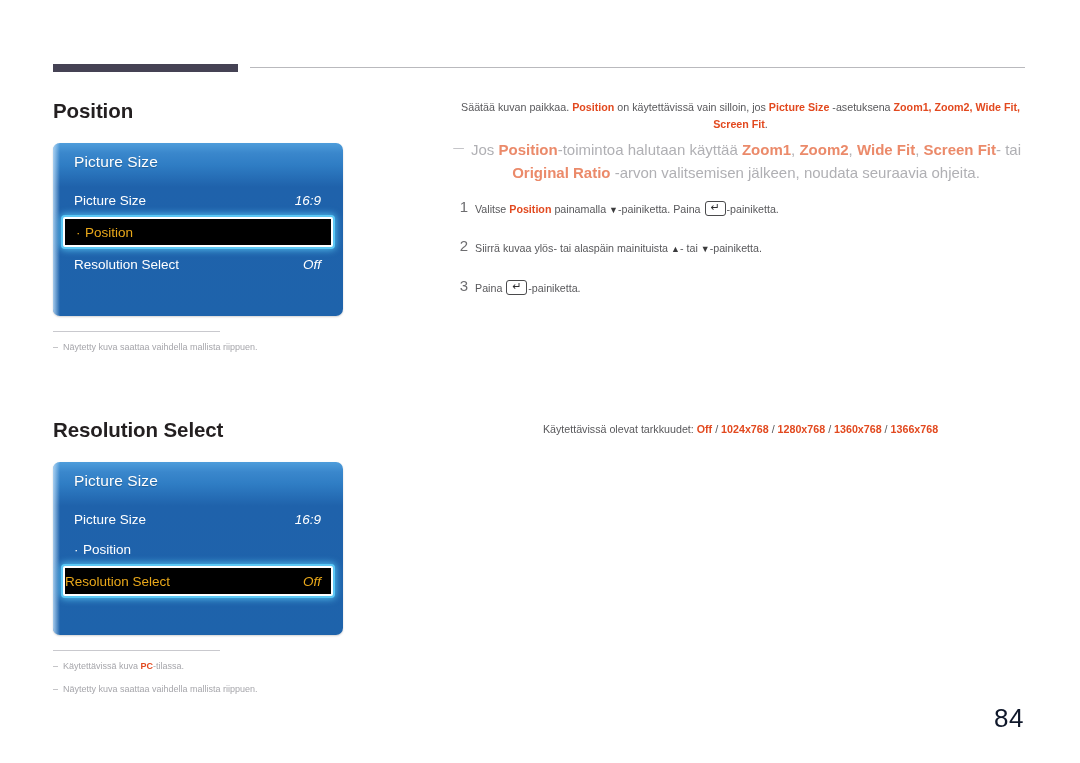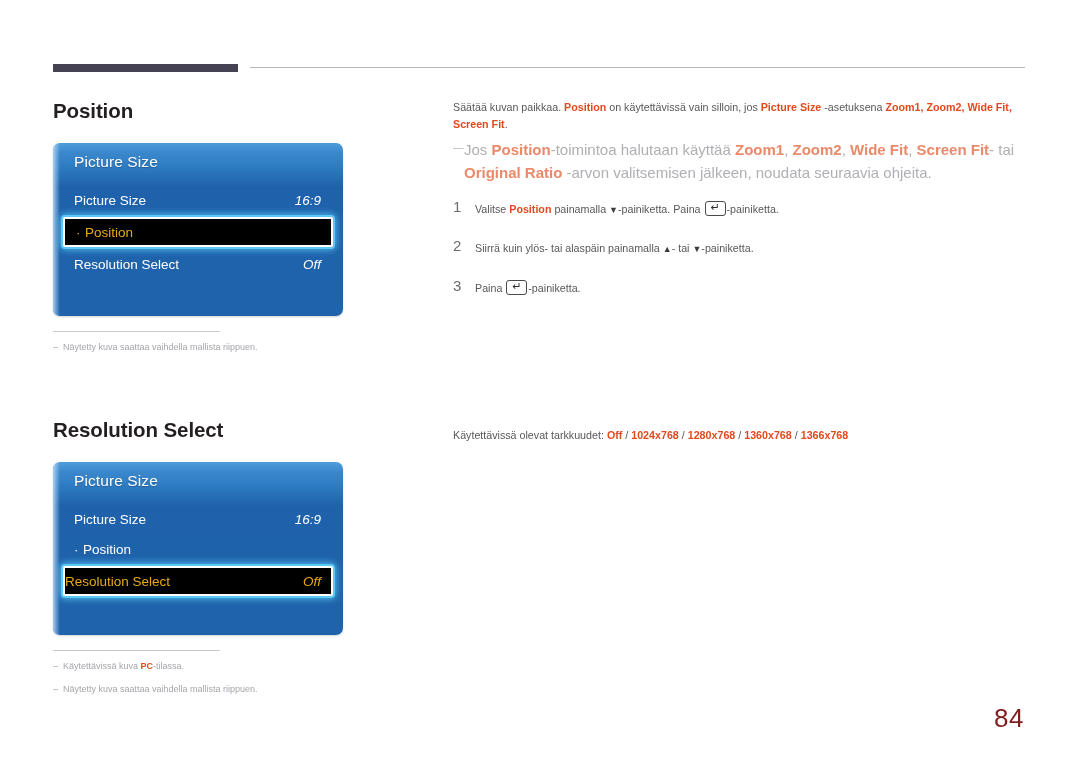--- a/index.html
+++ b/index.html
@@ -181,20 +181,21 @@
     font-size: 9px;
     line-height: 1.5;
   }
   .fn b { color: #e2491f; font-weight: bold; margin-top: 24px; }
 
   
   .body-col {
     position: absolute;
     left: 453px;
     width: 575px;
+    text-align: center;
   }
   #body-1 { top: 99px; }
   #body-2 { top: 418px; }
 
   .para {
     font-size: 10.7px;
     line-height: 1.55;
     color: #58585b;
     margin: 0 0 7px 0;
   }
@@ -258,29 +259,29 @@
     content: "\21B5";
     position: absolute;
     left: 50%;
     top: 50%;
     transform: translate(-50%, -54%);
     font-size: 11px;
     line-height: 1;
     color: #2e2e30;
   }
 
-  .resolutions { margin-top: 9px; }
+  .resolutions { margin-top: 3px; }
 
   
   .page-no {
     position: absolute;
     right: 56px;
     top: 703px;
     font-size: 26px;
-    color: #7f1d1d;
+    color: #0f172a;
     letter-spacing: 0.5px;
   }
 </style>
 </head>
 <body>
 
 <div class="top-rule">
   <div class="thick"></div>
   <div class="thin"></div>
 </div>
@@ -329,21 +330,21 @@
 
   <div class="steps">
 
     <div class="step">
       <span class="num">1</span>
       <span class="txt"><span>Valitse </span><b>Position</b><span> painamalla </span><span class="tri">▼</span><span>-painiketta. Paina </span><span class="enterkey"></span><span>-painiketta.</span></span>
     </div>
 
     <div class="step">
       <span class="num">2</span>
-      <span class="txt"><span>Siirrä kuin ylös- tai alaspäin painamalla </span><span class="tri">▲</span><span>- tai </span><span class="tri">▼</span><span>-painiketta.</span></span>
+      <span class="txt"><span>Siirrä kuvaa ylös- tai alaspäin mainituista </span><span class="tri">▲</span><span>- tai </span><span class="tri">▼</span><span>-painiketta.</span></span>
     </div>
 
     <div class="step">
       <span class="num">3</span>
       <span class="txt"><span>Paina </span><span class="enterkey"></span><span>-painiketta.</span></span>
     </div>
 
   </div>
 </div>
 

